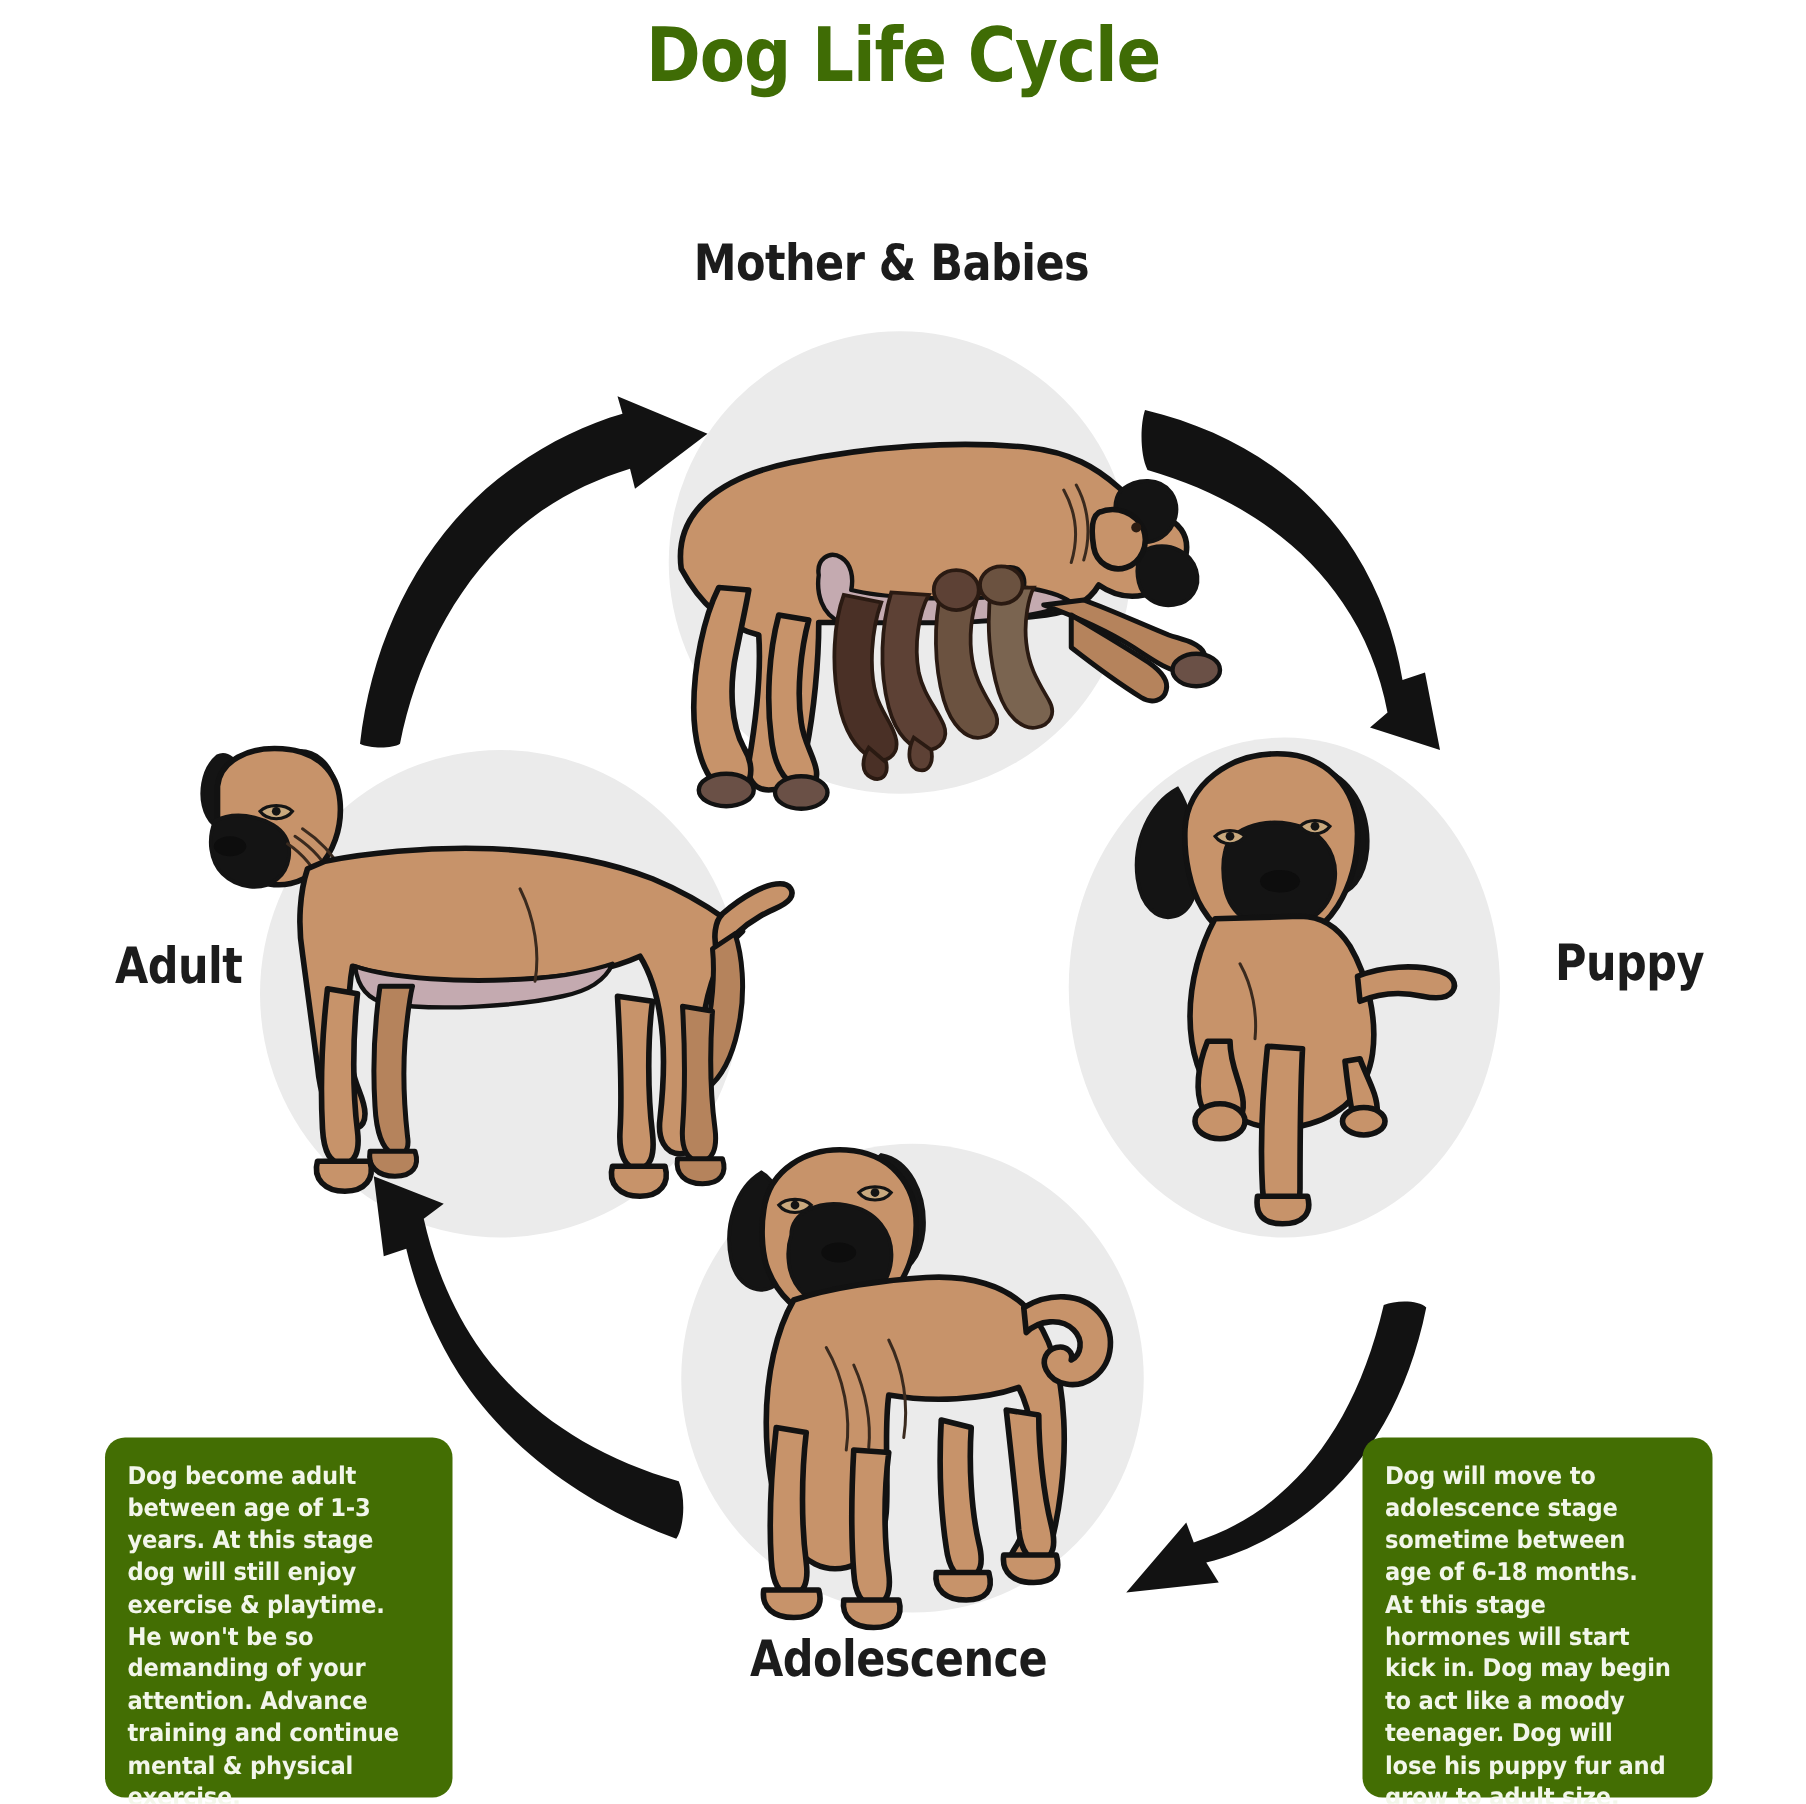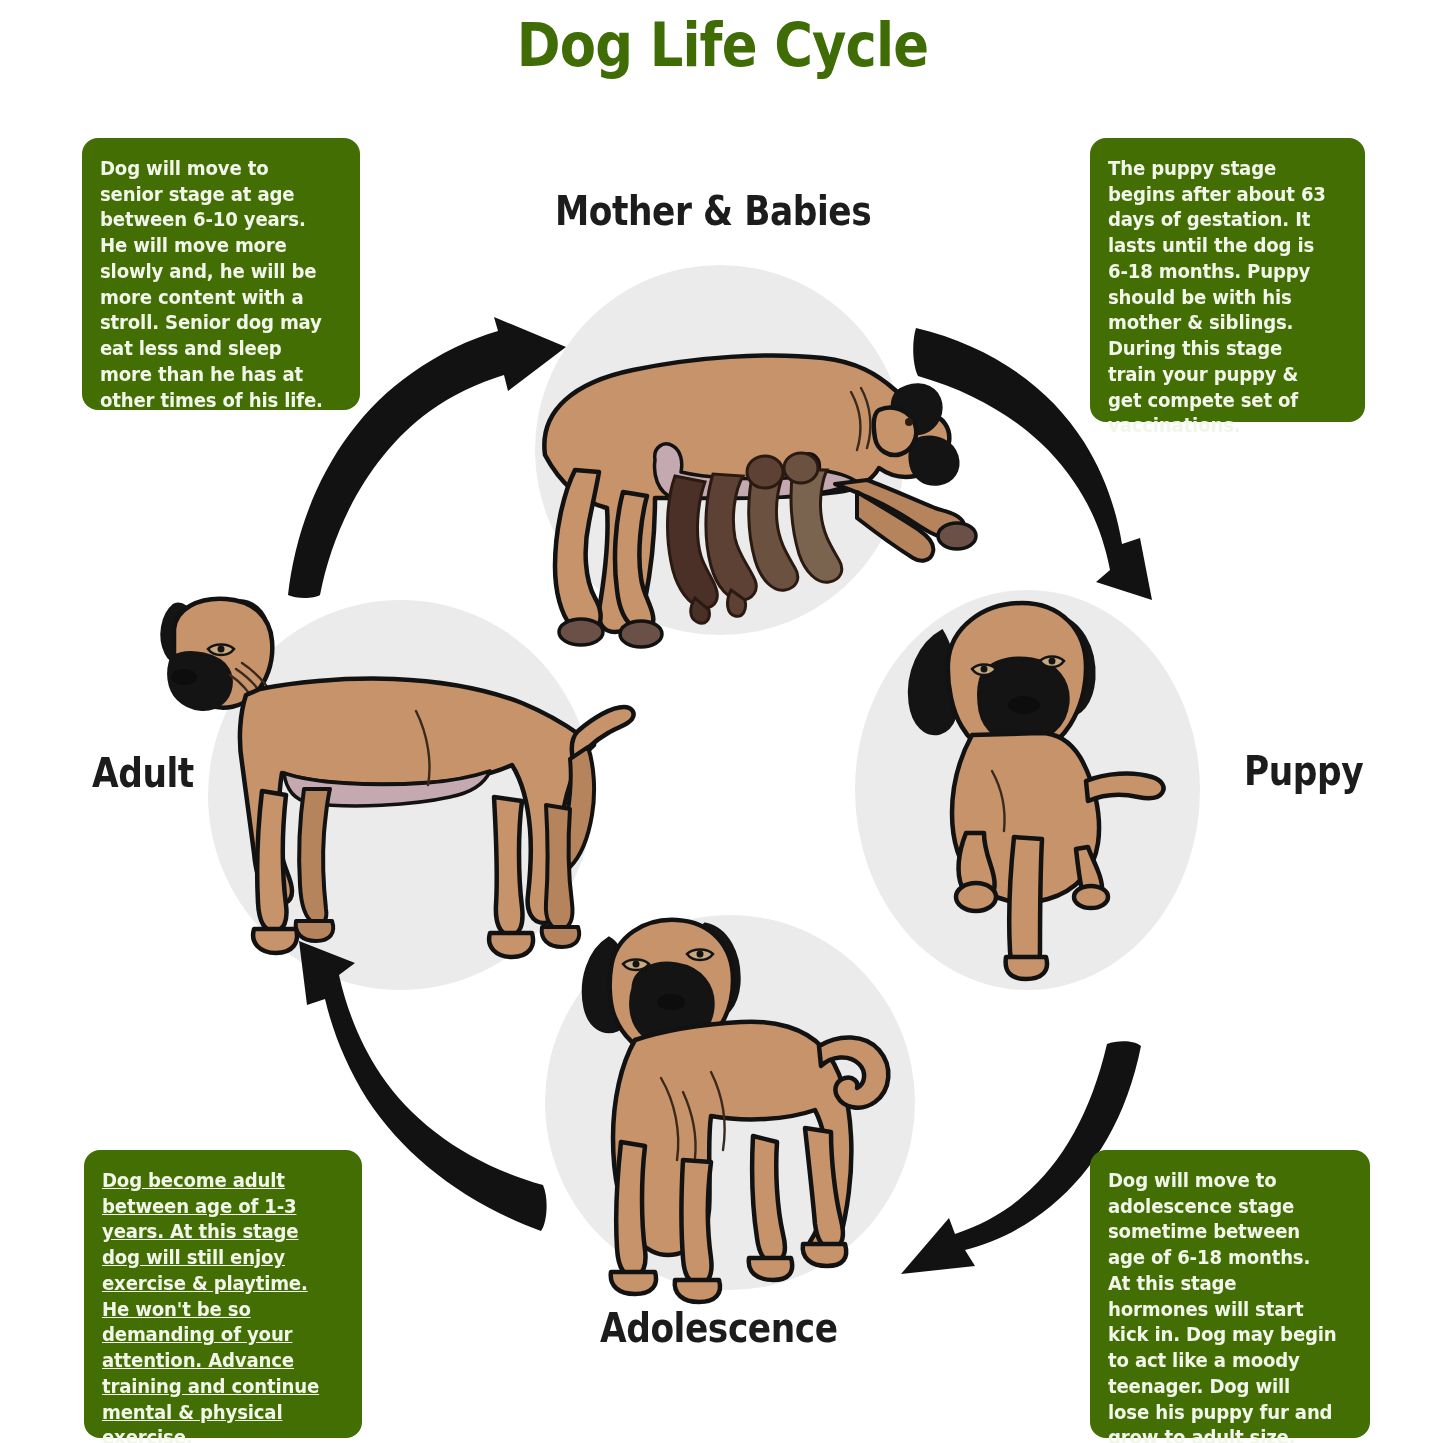--- a/index.html
+++ b/index.html
@@ -34,21 +34,21 @@
   .callout{
     position:absolute;background:#436e03;border-radius:16px;
     color:#f2f6ea;padding:18px 16px 16px 18px;
     font-family:"DejaVu Sans","Liberation Sans",sans-serif;
     font-weight:bold;font-size:19.5px;line-height:1.32;
     letter-spacing:-.2px;box-sizing:border-box;
   }
   .callout span{display:block;transform:scaleX(.93);transform-origin:0 50%;}
   #box-senior {left:82px;  top:138px;  width:278px; height:272px;}
   #box-puppy  {left:1090px;top:138px;  width:275px; height:284px;}
-  #box-adult  {left:84px;  top:1150px; width:278px; height:288px;text-decoration:underline;}
+  #box-adult  {left:84px;  top:1150px; width:278px; height:288px;}
   #box-adol   {left:1090px;top:1150px; width:280px; height:288px;}
 
   
   .circle{position:absolute;border-radius:50%;background:#ebebeb;}
   #c-mother{left:535px;top:265px;width:370px;height:370px;}
   #c-puppy {left:855px;top:590px;width:345px;height:400px;}
   #c-adult {left:208px;top:600px;width:385px;height:390px;}
   #c-adol  {left:545px;top:915px;width:370px;height:375px;}
 
   svg.art{position:absolute;overflow:visible;}
@@ -313,26 +313,20 @@
              L52 70 L44 6 L100 28 L84 40
              C92 76 106 110 126 140 C160 190 216 230 288 250
              C294 264 292 288 286 296 Z"></path>
   </svg>
 
   <div class="stage-label" id="lbl-mother">Mother &amp; Babies</div>
   <div class="stage-label" id="lbl-puppy">Puppy</div>
   <div class="stage-label" id="lbl-adol">Adolescence</div>
   <div class="stage-label" id="lbl-adult">Adult</div>
 
-  <div class="callout" id="box-senior">
-    <span>Dog will move to senior stage at age between 6-10 years. He will move more slowly and, he will be more content with a stroll. Senior dog may eat less and sleep more than he has at other times of his life.</span>
-  </div>
-  <div class="callout" id="box-puppy">
-    <span>The puppy stage begins after about 63 days of gestation. It lasts until the dog is 6-18 months. Puppy should be with his mother &amp; siblings. During this stage train your puppy &amp; get compete set of vaccinations.</span>
-  </div>
   <div class="callout" id="box-adult">
     <span>Dog become adult between age of 1-3 years. At this stage dog will still enjoy exercise &amp; playtime. He won't be so demanding of your attention. Advance training and continue mental &amp; physical exercise.</span>
   </div>
   <div class="callout" id="box-adol">
     <span>Dog will move to adolescence stage sometime between age of 6-18 months. At this stage hormones will start kick in. Dog may begin to act like a moody teenager.  Dog will lose his puppy fur and grow to adult size. Obedience training.</span>
   </div>
 
 </div>
 
 </body></html>

